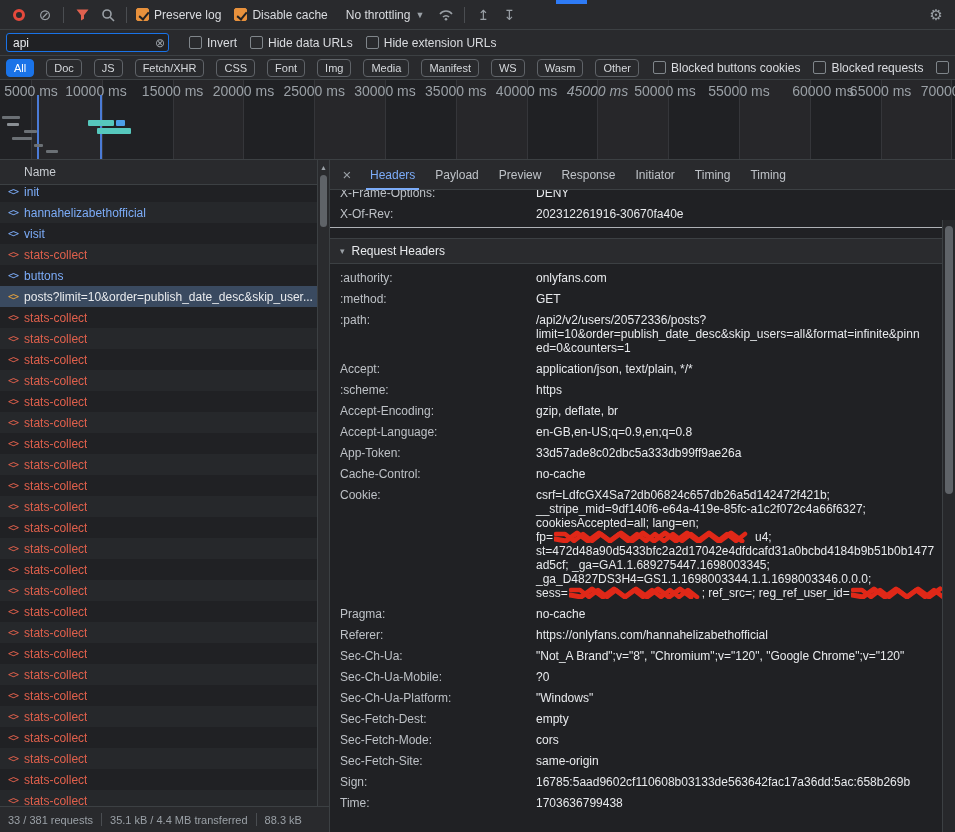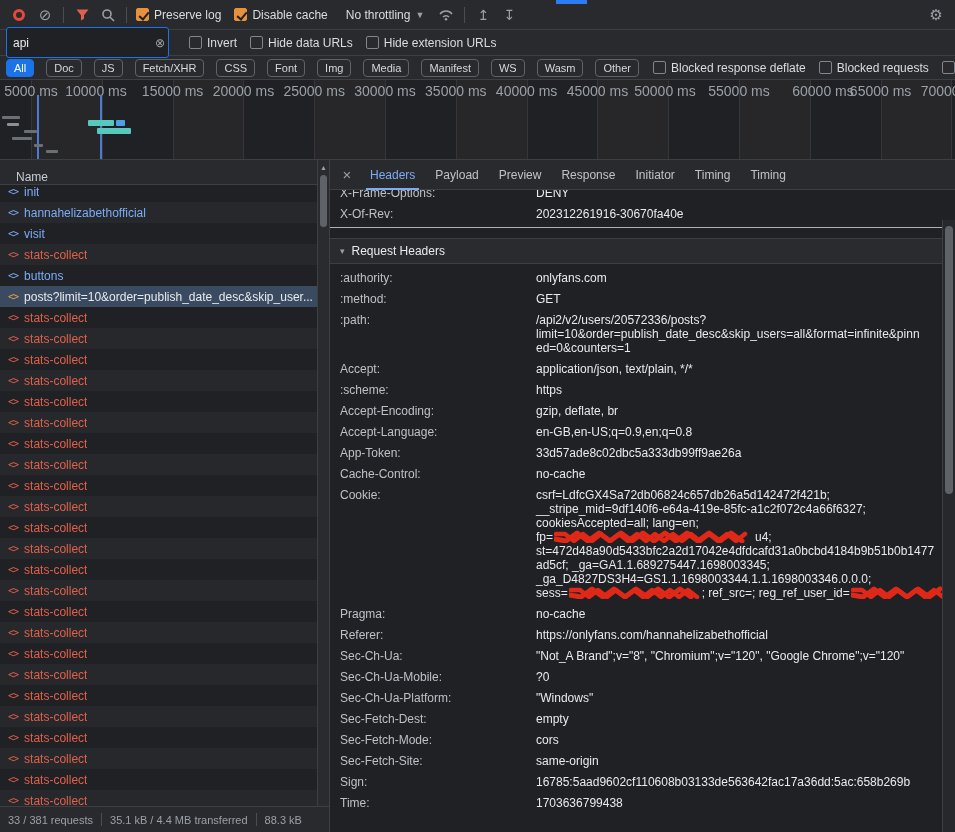--- a/index.html
+++ b/index.html
@@ -19,21 +19,21 @@
     border:solid #202124;border-width:0 2px 2px 0;transform:rotate(40deg)}
   .cblabel{color:#dadce0;white-space:nowrap}
   .throttle{display:flex;align-items:center;gap:5px;color:#dadce0;margin:0 9px;flex:none}
   .throttle .arrow{font-size:9px;color:#9aa0a6}
   .push-right{margin-left:auto}
   .blue-strip{position:absolute;left:556px;top:0;width:31px;height:4px;background:#2e7bf6}
   
   .filterbar{height:26px;background:#292a2d;border-bottom:1px solid #3c4043;display:flex;
     align-items:center;padding:0 6px}
   .input-wrap{position:relative;margin-right:16px;flex:none}
-  .filter-input{width:163px;height:31px;background:#202124;border:1px solid #1a73e8;border-radius:3px;
+  .filter-input{width:163px;height:19px;background:#202124;border:1px solid #1a73e8;border-radius:3px;
     color:#e8eaed;font:12px "Liberation Sans",sans-serif;padding:0 18px 0 6px;outline:none}
   .input-clear{position:absolute;right:4px;top:50%;transform:translateY(-50%);color:#9aa0a6;font-size:12px}
   
   .chipsrow{height:24px;background:#292a2d;border-bottom:1px solid #3c4043;display:flex;
     align-items:center;padding:0 6px}
   .chipbox{display:flex;align-items:center;gap:12px}
   .chip{background:transparent;border:1px solid #5f6368;color:#d5d8dc;
     font:11px "Liberation Sans",sans-serif;border-radius:4px;padding:2px 7px;flex:none;cursor:default}
   .chip-selected{background:#1a73e8;border-color:#1a73e8;color:#fff}
   .chips-cbs{display:flex;align-items:center;margin-left:10px}
@@ -42,21 +42,21 @@
   .timeline{height:80px;position:relative;background:#202124;border-bottom:1px solid #3c4043;overflow:hidden}
   .tl-band{position:absolute;top:0;bottom:0;background:rgba(255,255,255,0.03)}
   .tl-grid{position:absolute;top:0;bottom:0;width:1px;background:#35363a}
   .tl-label{position:absolute;top:3px;transform:translateX(-50%);font-size:14px;color:#9aa0a6;white-space:nowrap}
   .tl-vline{position:absolute;top:15px;bottom:0;width:2px}
   .tl-bar{position:absolute;border-radius:1px}
   
   .main{display:flex;height:672px}
   .left{width:330px;flex:none;border-right:1px solid #3c4043;display:flex;flex-direction:column;position:relative;min-width:0}
   .list-header{height:25px;background:#292a2d;border-bottom:1px solid #3c4043;display:flex;
-    align-items:flex-end;padding:0 16px;color:#c7cbd0;flex:none}
+    align-items:center;padding:0 24px;color:#c7cbd0;flex:none}
   .list-body{flex:1;overflow:hidden}
   .req-row{height:21px;display:flex;align-items:center;gap:6px;padding:0 16px 0 8px;white-space:nowrap;cursor:default}
   .req-row.alt{background:#26282b}
   .req-row.selected{background:#3a4a60}
   .req-row.clipped{margin-top:-4px}
   .req-icon{font:10px "DejaVu Sans Mono",monospace;flex:none;letter-spacing:-1px}
   .req-row.ok .req-icon,.req-row.ok .req-label{color:#7cacf8}
   .req-row.error .req-icon,.req-row.error .req-label{color:#e0604c}
   .req-row.selected .req-icon{color:#e8a33d}
   .req-row.selected .req-label{color:#e8eaed}
@@ -175,21 +175,21 @@
       <button class="chip">Img</button>
       <button class="chip">Media</button>
       <button class="chip">Manifest</button>
       <button class="chip">WS</button>
       <button class="chip">Wasm</button>
       <button class="chip">Other</button>
     </div>
   <div class="chips-cbs">
       <label class="cbwrap">
         <span class="cb"></span>
-        <span class="cblabel">Blocked response deflate</span>
+        <span class="cblabel">Blocked buttons cookies</span>
       </label>
       <label class="cbwrap">
         <span class="cb"></span>
         <span class="cblabel">Blocked requests</span>
       </label>
       <label class="cbwrap">
         <span class="cb"></span>
         <span class="cblabel">3rd-party requests</span>
       </label>
     </div>
@@ -211,21 +211,21 @@
     <div class="tl-label" style="left: 314.2px;">25000 ms</div>
     <div class="tl-grid" style="left: 385px;"></div>
     <div class="tl-label" style="left: 385px;">30000 ms</div>
     <div class="tl-band" style="left: 455.8px; width: 70.8px;"></div>
     <div class="tl-grid" style="left: 455.8px;"></div>
     <div class="tl-label" style="left: 455.8px;">35000 ms</div>
     <div class="tl-grid" style="left: 526.6px;"></div>
     <div class="tl-label" style="left: 526.6px;">40000 ms</div>
     <div class="tl-band" style="left: 597.4px; width: 70.8px;"></div>
     <div class="tl-grid" style="left: 597.4px;"></div>
-    <div class="tl-label" style="left: 597.4px;">45000 ms</div>
+    <div class="tl-label" style="left: 597.4px; font-style: italic;">45000 ms</div>
     <div class="tl-grid" style="left: 668.2px;"></div>
     <div class="tl-label" style="left: 665px;">50000 ms</div>
     <div class="tl-band" style="left: 739px; width: 70.8px;"></div>
     <div class="tl-grid" style="left: 739px;"></div>
     <div class="tl-label" style="left: 739px;">55000 ms</div>
     <div class="tl-grid" style="left: 809.8px;"></div>
     <div class="tl-label" style="left: 823px;">60000 ms</div>
     <div class="tl-band" style="left: 880.6px; width: 70.8px;"></div>
     <div class="tl-grid" style="left: 880.6px;"></div>
     <div class="tl-label" style="left: 880.6px;">65000 ms</div>

